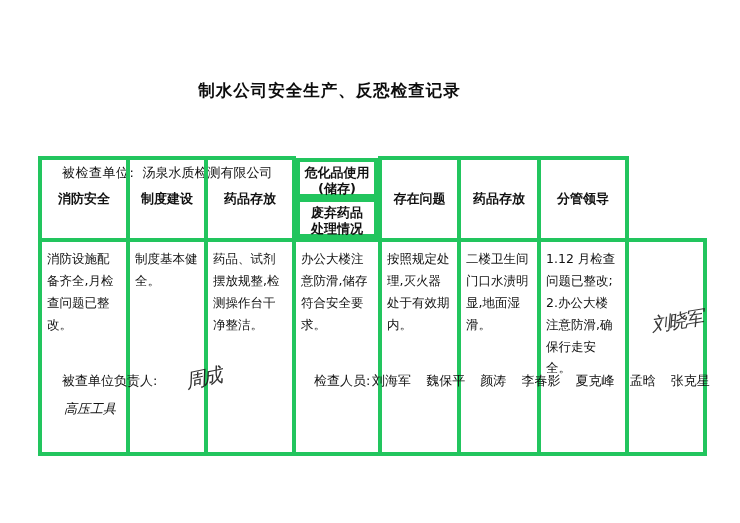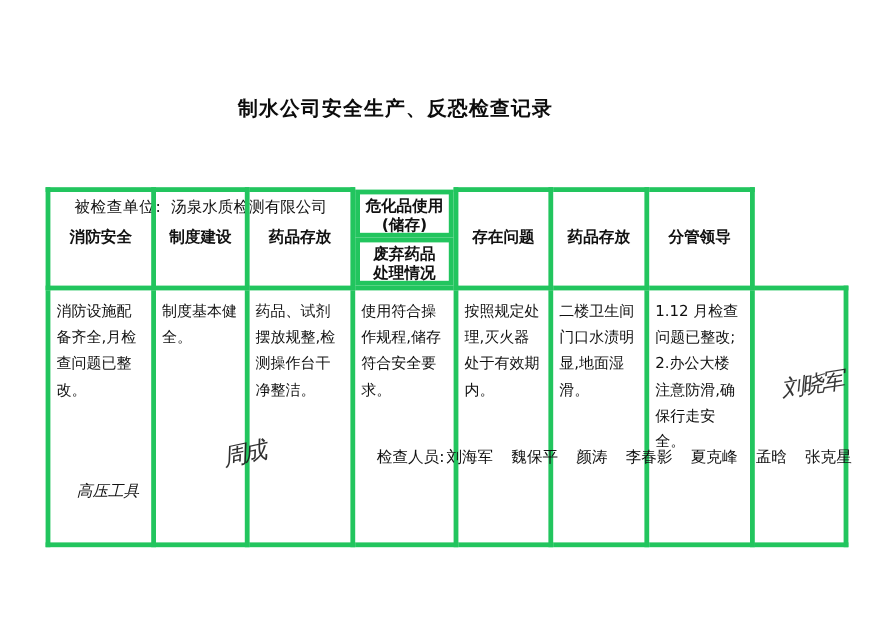--- a/index.html
+++ b/index.html
@@ -215,40 +215,41 @@
         <td>
             <span class="cell-text">消防设施配备齐全,月检查问题已整改。</span>
           </td>
         <td>
             <span class="cell-text">制度基本健全。</span>
           </td>
         <td>
             <span class="cell-text">药品、试剂摆放规整,检测操作台干净整洁。</span>
           </td>
         <td>
-            <span class="cell-text">使用符合操作规程,储存符合安全要求。</span>
+            <span class="cell-text">办公大楼注意防滑,储存符合安全要求。</span>
           </td>
         <td>
             <span class="cell-text">按照规定处理,灭火器处于有效期内。</span>
           </td>
         <td>
             <span class="cell-text">二楼卫生间门口水渍明显,地面湿滑。</span>
           </td>
         <td>
             <span class="cell-text">1.12 月检查问题已整改;
 2.办公大楼注意防滑,确保行走安全。</span>
           </td>
         <td class="sig-cell">
           <span class="sig-mark">刘晓军</span>
         </td>
       </tr>
     </tbody>
   </table>
 
   <div class="footer">
+    <span class="resp-label">被查单位负责人:</span>
     <span class="resp-sign">周成</span>
     <span class="insp-label">检查人员:</span>
     <span class="insp-names">
       <span>刘海军</span>
       <span>魏保平</span>
       <span>颜涛</span>
       <span>李春影</span>
       <span>夏克峰</span>
       <span>孟晗</span>
       <span>张克星</span>

